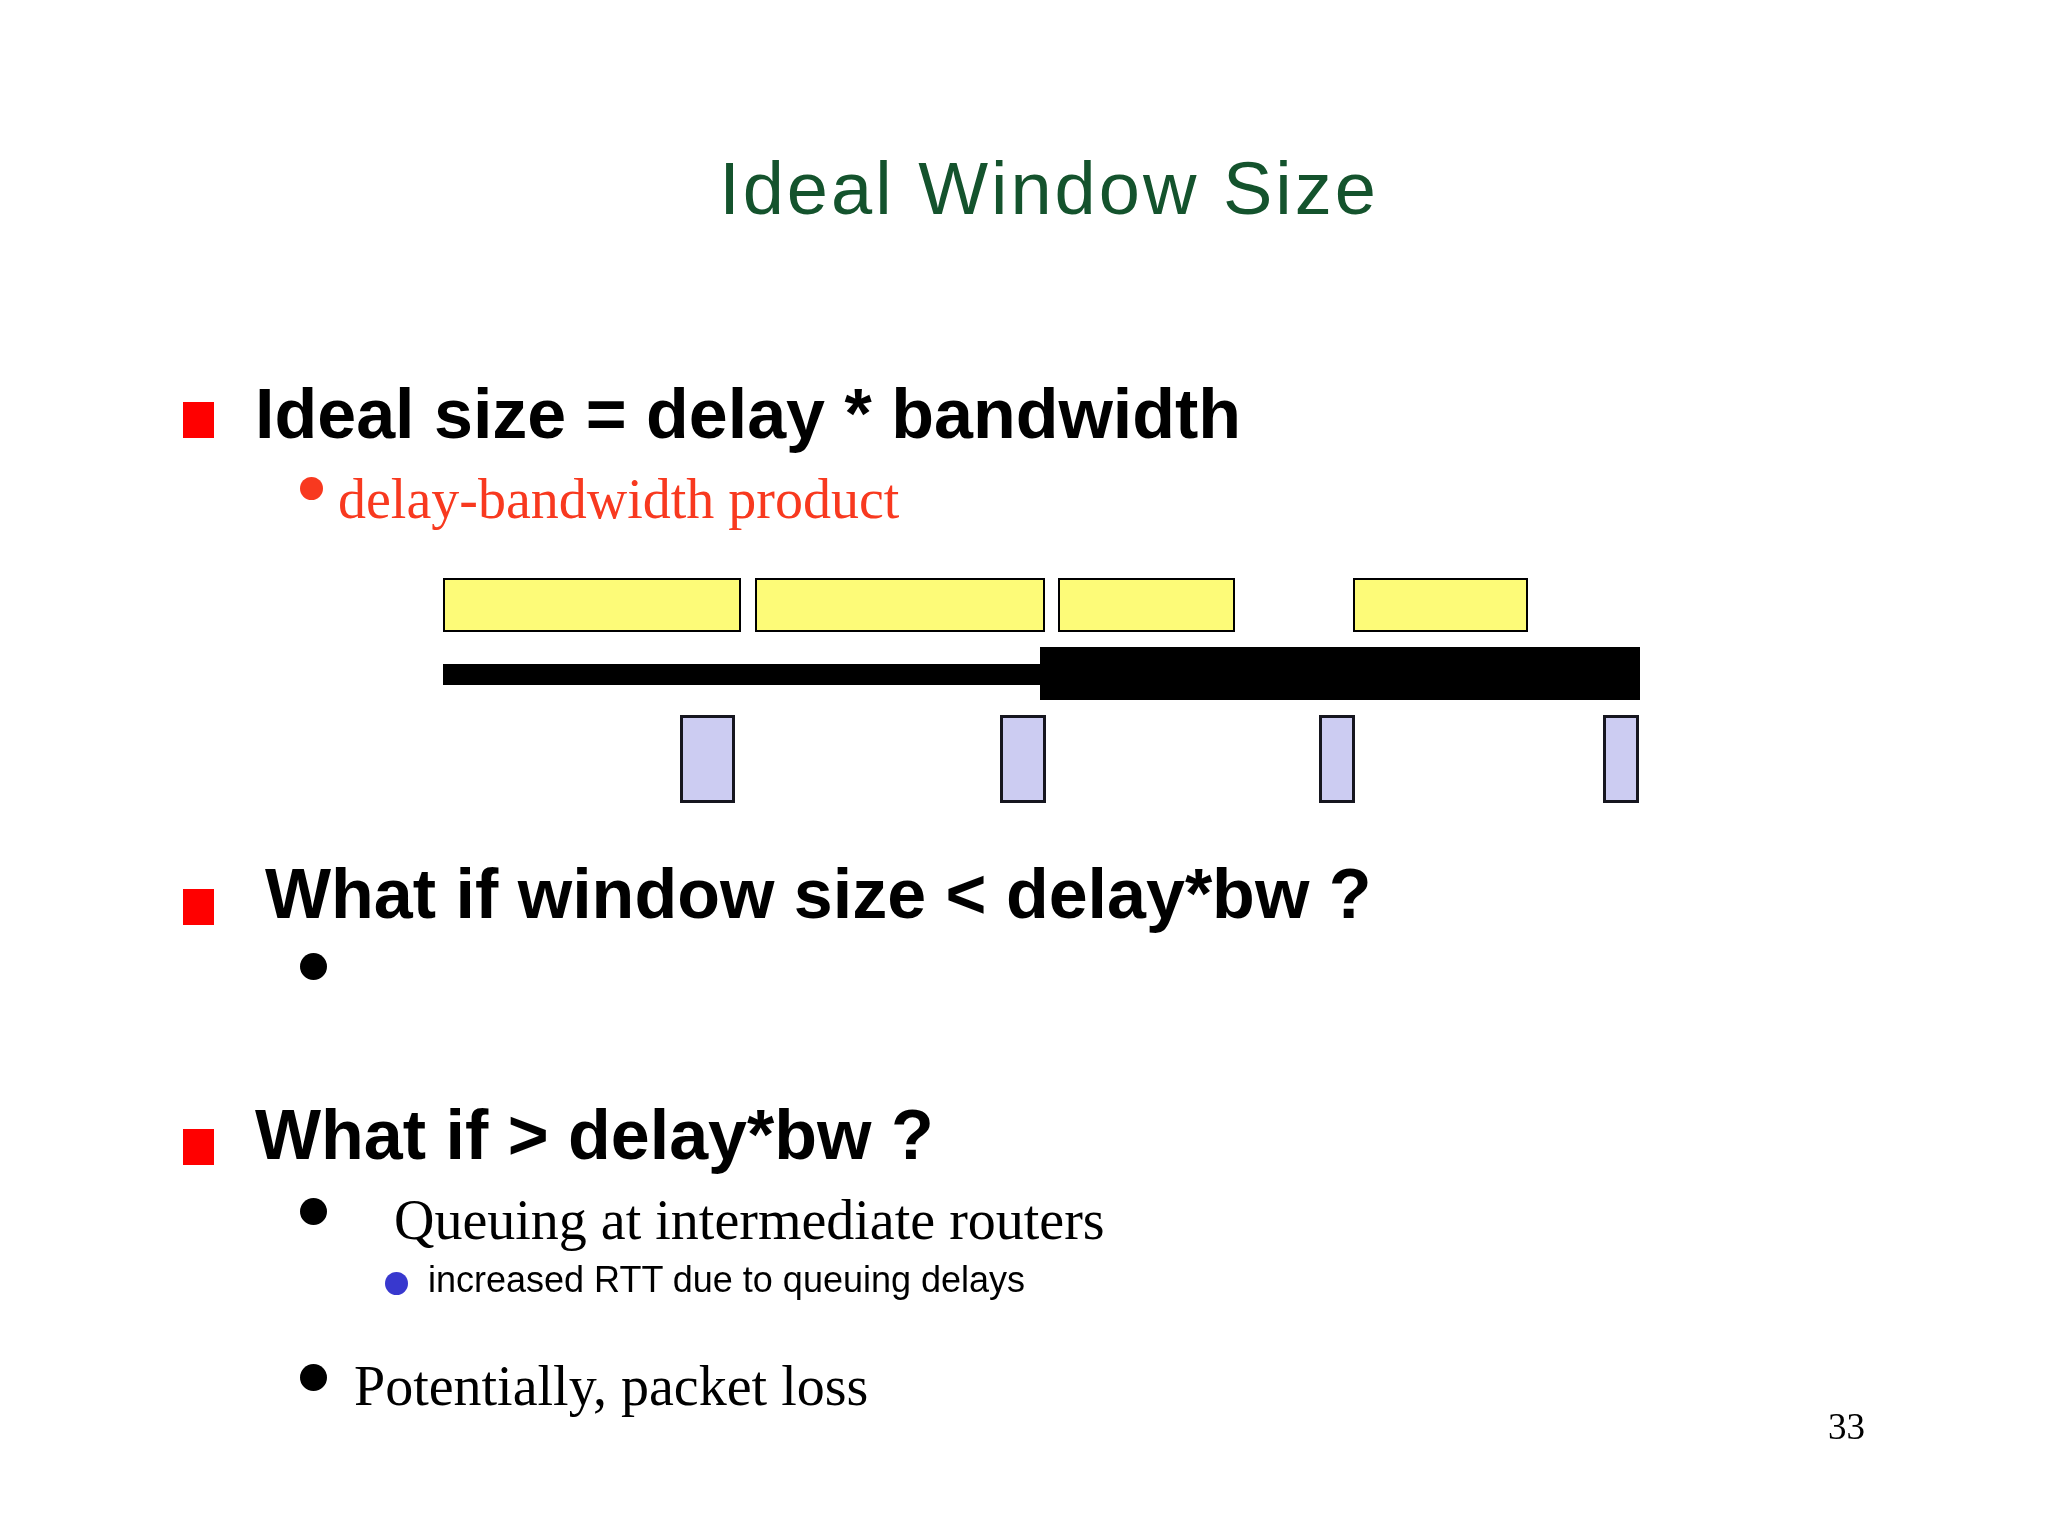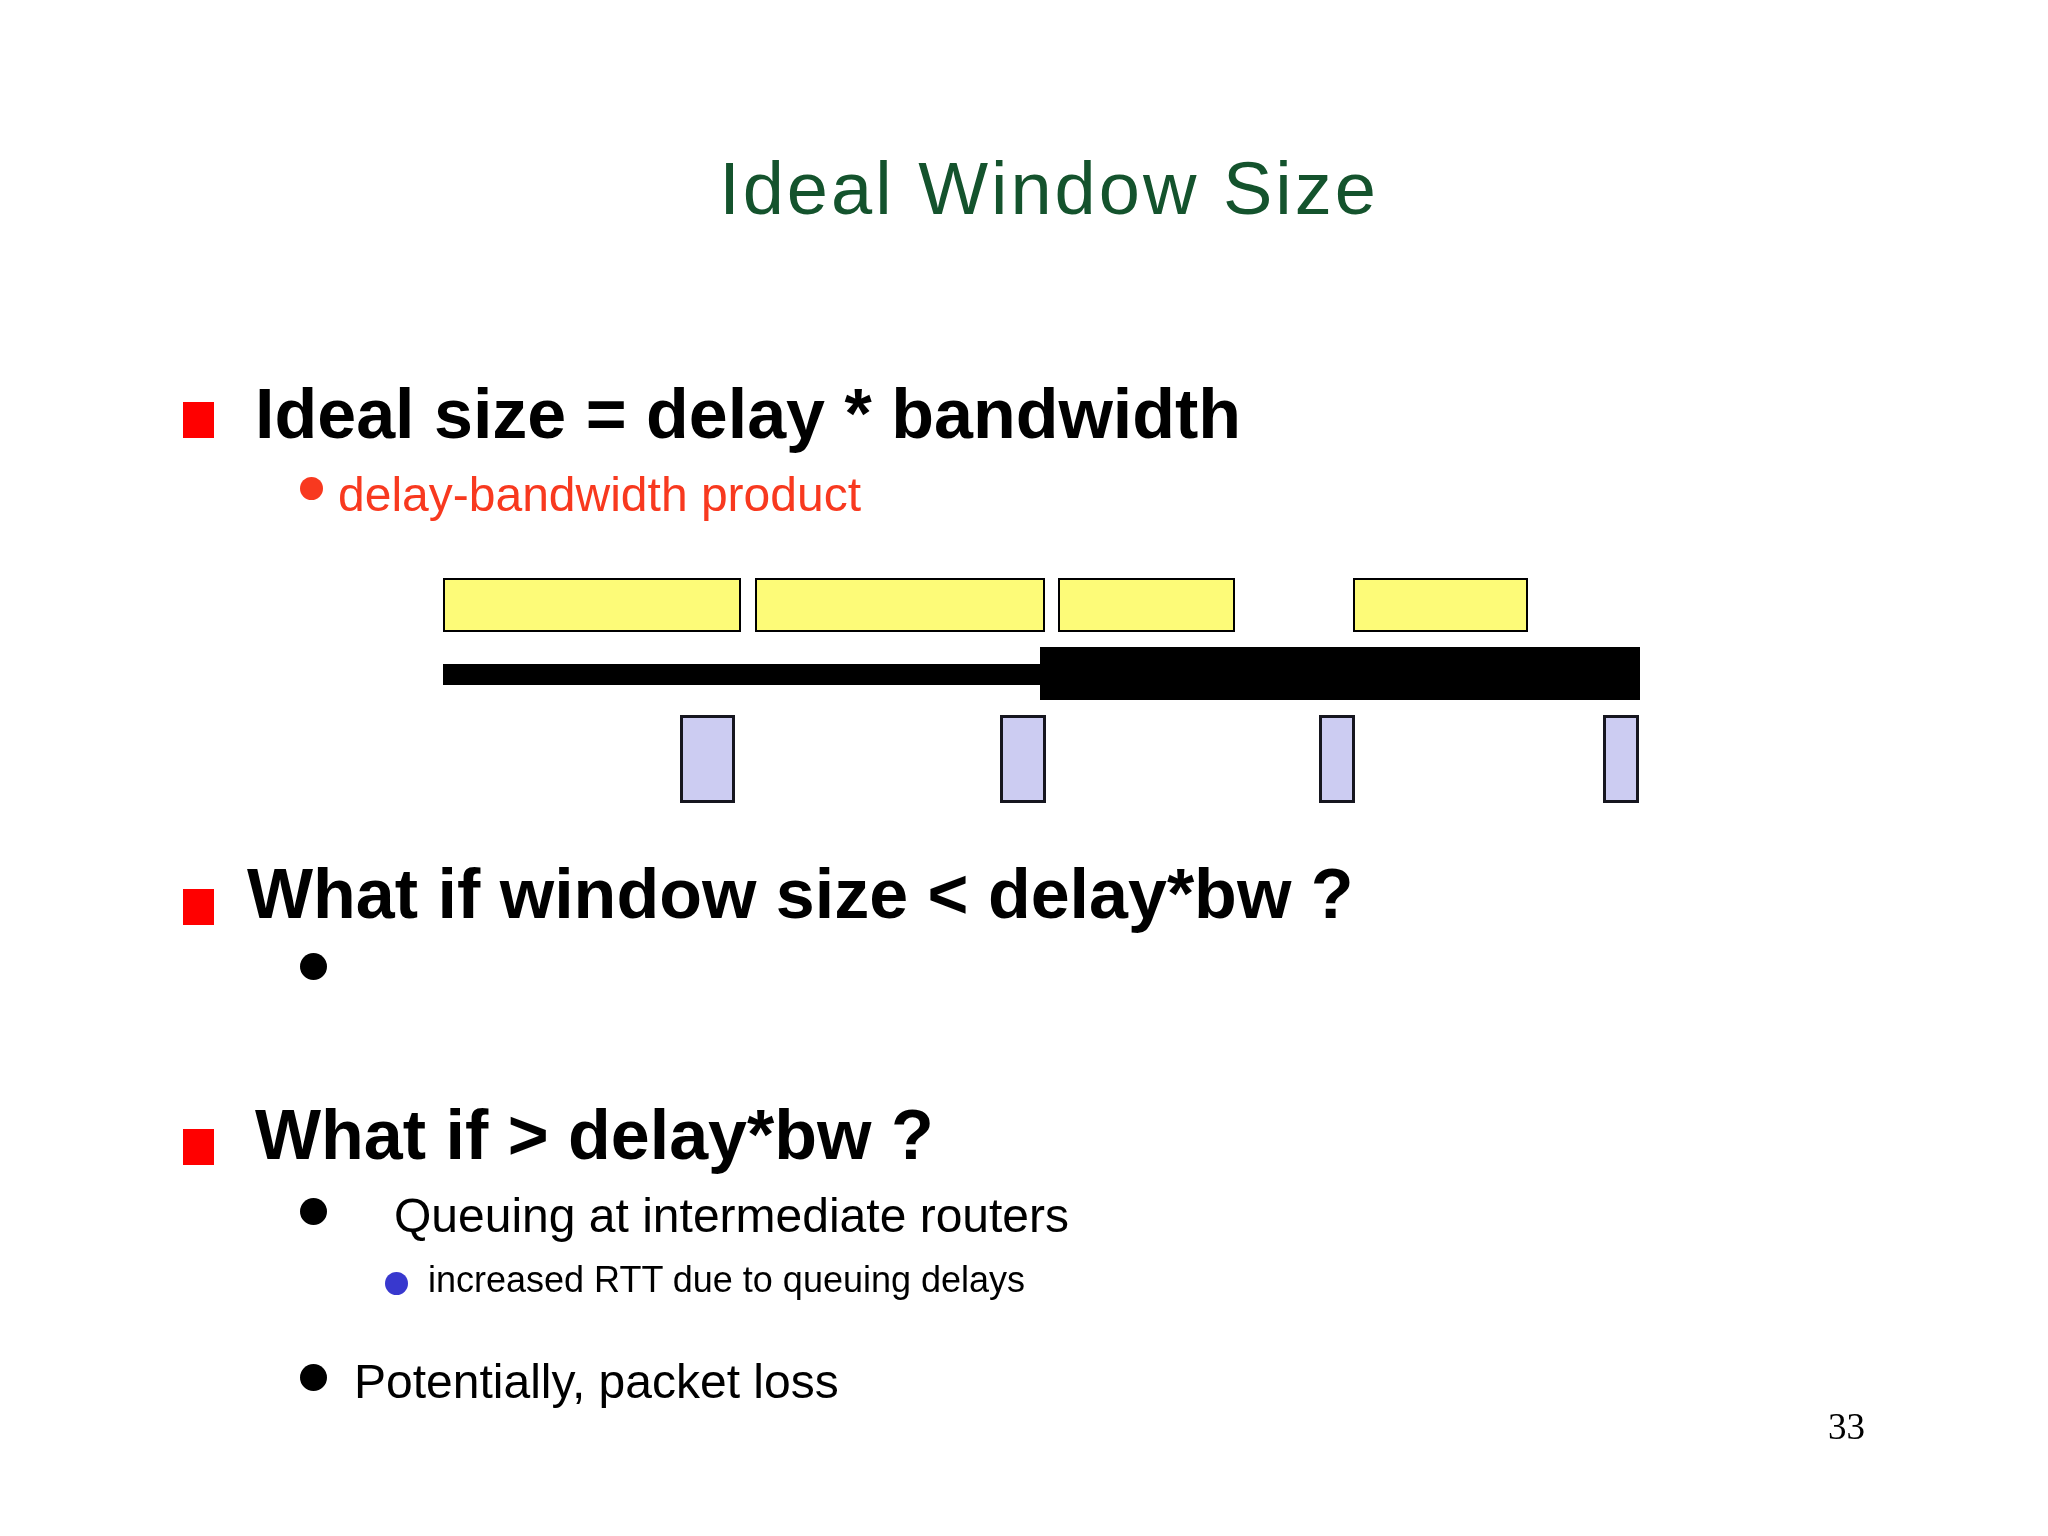--- a/index.html
+++ b/index.html
@@ -18,21 +18,21 @@
     top: 152px;
     left: 0;
     width: 100%;
     text-align: center;
     font-size: 74px;
     letter-spacing: 3px;
     line-height: 1;
     color: #2222CC;
   }
   .lvl1 { font-size: 70px; line-height: 1; font-weight: bold; }
-  .lvl2 { font-size: 48px; line-height: 1; }
+  .lvl2 { font-size: 56px; line-height: 1; font-family: Liberation Serif, serif; }
   .lvl3 { font-size: 36px; line-height: 1; }
   .sq {
     position: absolute;
     width: 31px; height: 36px;
     background: #FF0000;
   }
   .dot {
     position: absolute;
     width: 27px; height: 27px;
     border-radius: 50%;
@@ -80,21 +80,21 @@
       </div>
     <div>
         <div class="shape ack" style="left: 680px; top: 715px; width: 55px; height: 88px; background: rgb(204, 204, 242);"></div>
         <div class="shape ack" style="left: 1000px; top: 715px; width: 46px; height: 88px; background: rgb(204, 204, 242);"></div>
         <div class="shape ack" style="left: 1319px; top: 715px; width: 36px; height: 88px; background: rgb(204, 204, 242);"></div>
         <div class="shape ack" style="left: 1603px; top: 715px; width: 36px; height: 88px; background: rgb(204, 204, 242);"></div>
       </div>
   </div>
 
   <div class="sq" style="left: 183px; top: 889px; background: rgb(255, 0, 0);"></div>
-  <div class="abs lvl1" style="left:247px; top:859px;">What if window size &lt; delay*bw ?</div>
+  <div class="abs lvl1" style="left:265px; top:859px;">What if window size &lt; delay*bw ?</div>
 
   <div class="dot" style="left:300px; top:953px;"></div>
 
   <div class="sq" style="left: 183px; top: 1129px; background: rgb(255, 0, 0);"></div>
   <div class="abs lvl1" style="left:255px; top:1100px;">What if &gt; delay*bw ?</div>
 
   <div class="dot" style="left:300px; top:1198px;"></div>
   <div class="abs lvl2" style="left:354px; top:1192px;margin-left:40px;">Queuing at intermediate routers</div>
 
   <div class="dot small" style="left: 385px; top: 1272px; background: rgb(56, 56, 206);"></div>

